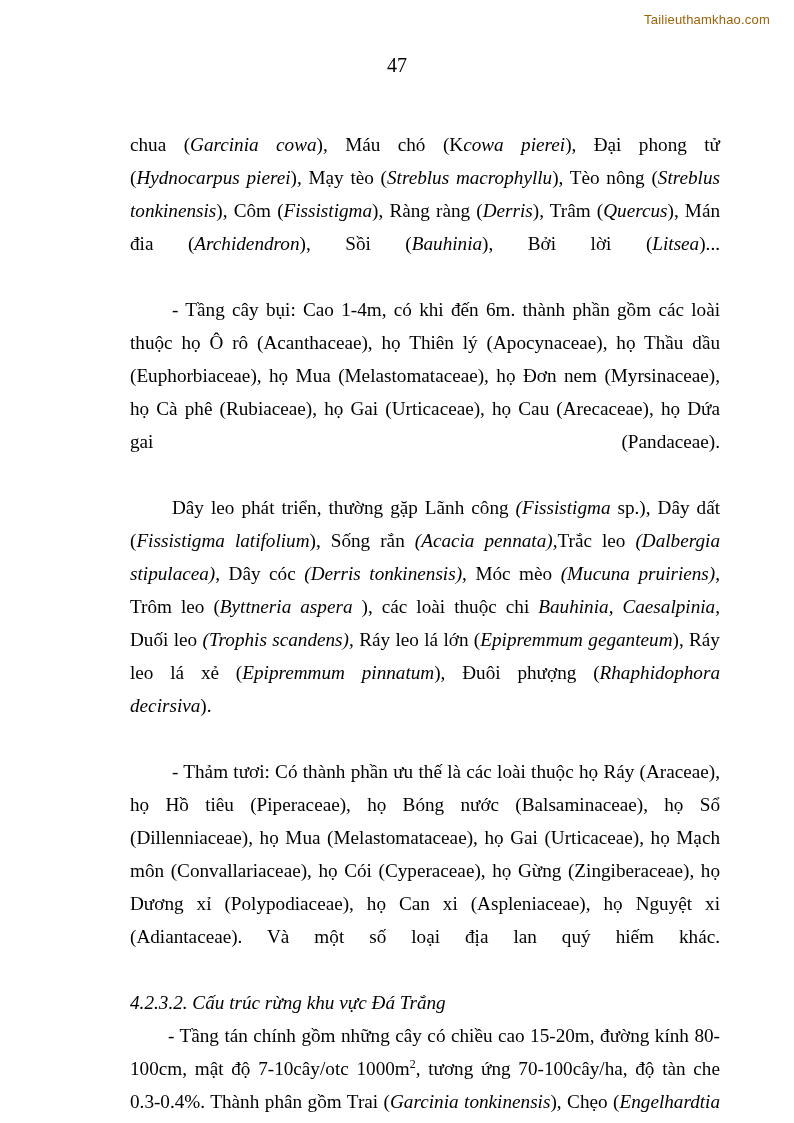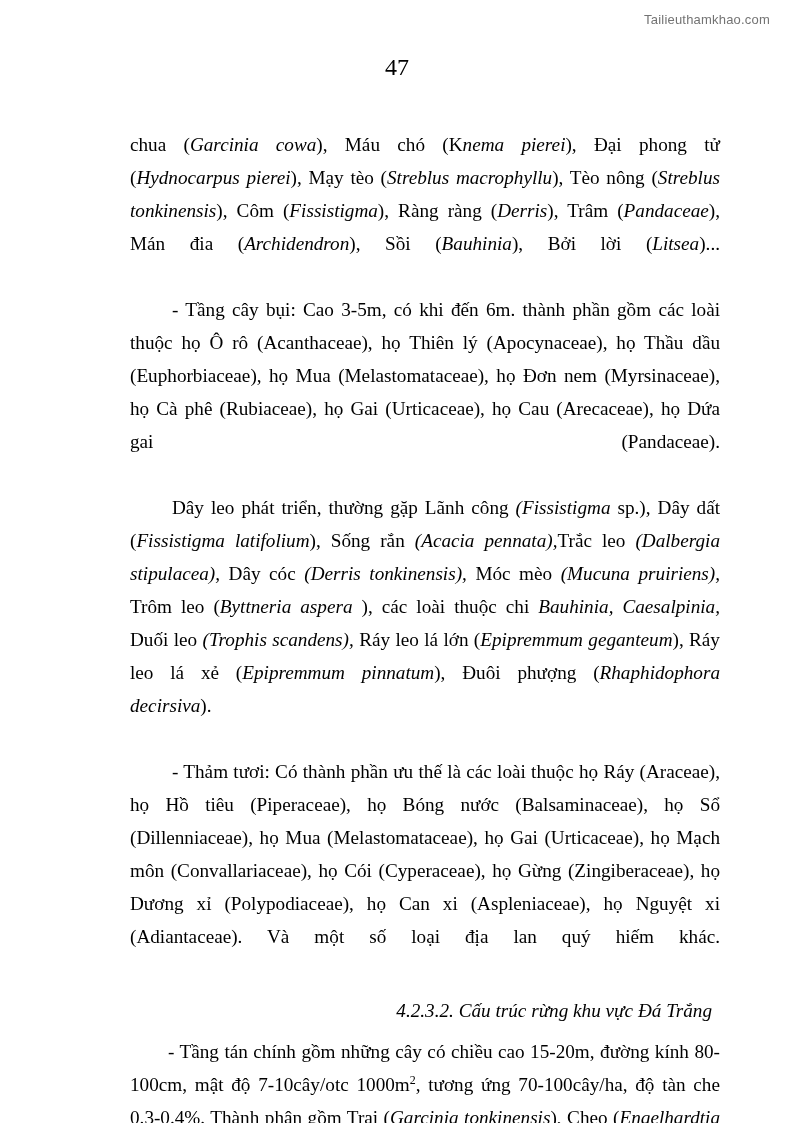--- a/index.html
+++ b/index.html
@@ -21,32 +21,32 @@
     inset: 0;
     background: #ffffff;
   }
 
   .watermark {
     position: absolute;
     top: 12px;
     right: 24px;
     font-family: "Liberation Sans", sans-serif;
     font-size: 13px;
-    color: #737373;
+    color: #a16207;
     letter-spacing: 0.2px;
     white-space: nowrap;
   }
 
   .page-number {
     position: absolute;
     top: 55px;
     left: 0;
     width: 794px;
     text-align: center;
-    font-size: 24px;
+    font-size: 20px;
     line-height: 1;
   }
 
   .content {
     position: absolute;
     left: 130px;
     top: 128px;
     width: 590px;
     font-size: 19.2px;
     line-height: 33px;
@@ -59,23 +59,23 @@
     text-align: justify;
     text-justify: inter-word;
   }
   .para.indent {
     text-indent: 42px;
   }
   .para.indent-sm {
     text-indent: 38px;
   }
   .heading {
-    margin: 8px;
+    margin: 0;
     font-style: italic;
-    text-align: right;
+    text-align: left;
   }
 
   i, .it { font-style: italic; }
   sup { font-size: 0.62em; vertical-align: super; line-height: 0; }
 
   
   .para::after {
     content: "";
     display: inline-block;
     width: 100%;
@@ -85,23 +85,23 @@
 <body>
 
 <div class="page">
 
   <div class="watermark">Tailieuthamkhao.com</div>
 
   <div class="page-number">47</div>
 
   <div class="content">
 
-    <p class="para">chua (<i>Garcinia cowa</i>), Máu chó (K<i>nema pierei</i>), Đại phong tử (<i>Hydnocarpus pierei</i>), Mạy tèo (<i>Streblus macrophyllu</i>), Tèo nông (<i>Streblus tonkinensis</i>), Côm (<i>Fissistigma</i>), Ràng ràng (<i>Derris</i>), Trâm (<i>Pandaceae</i>), Mán đia (<i>Archidendron</i>), Sồi (<i>Bauhinia</i>),  Bởi lời (<i>Litsea</i>)...</p>
+    <p class="para">chua (<i>Garcinia cowa</i>), Máu chó (K<i>cowa pierei</i>), Đại phong tử (<i>Hydnocarpus pierei</i>), Mạy tèo (<i>Streblus macrophyllu</i>), Tèo nông (<i>Streblus tonkinensis</i>), Côm (<i>Fissistigma</i>), Ràng ràng (<i>Derris</i>), Trâm (<i>Quercus</i>), Mán đia (<i>Archidendron</i>), Sồi (<i>Bauhinia</i>),  Bởi lời (<i>Litsea</i>)...</p>
 
-    <p class="para indent">- Tầng cây bụi: Cao 3-5m, có khi đến 6m. thành phần gồm các loài thuộc họ Ô rô (Acanthaceae), họ Thiên lý (Apocynaceae), họ Thầu dầu (Euphorbiaceae), họ Mua (Melastomataceae), họ Đơn nem (Myrsinaceae), họ Cà phê (Rubiaceae), họ Gai (Urticaceae), họ Cau (Arecaceae), họ Dứa gai (Pandaceae).</p>
+    <p class="para indent">- Tầng cây bụi: Cao 1-4m, có khi đến 6m. thành phần gồm các loài thuộc họ Ô rô (Acanthaceae), họ Thiên lý (Apocynaceae), họ Thầu dầu (Euphorbiaceae), họ Mua (Melastomataceae), họ Đơn nem (Myrsinaceae), họ Cà phê (Rubiaceae), họ Gai (Urticaceae), họ Cau (Arecaceae), họ Dứa gai (Pandaceae).</p>
 
     <p class="para indent">Dây leo phát triển, thường gặp Lãnh công <i>(Fissistigma</i> sp.), Dây dất (<i>Fissistigma latifolium</i>), Sống rắn <i>(Acacia pennata),</i>Trắc leo <i>(Dalbergia stipulacea),</i> Dây cóc <i>(Derris tonkinensis),</i> Móc mèo <i>(Mucuna pruiriens),</i> Trôm leo (<i>Byttneria aspera</i> ), các loài thuộc chi <i>Bauhinia, Caesalpinia,</i> Duối leo <i>(Trophis scandens),</i> Ráy leo lá lớn (<i>Epipremmum geganteum</i>), Ráy leo lá xẻ (<i>Epipremmum pinnatum</i>), Đuôi phượng (<i>Rhaphidophora decirsiva</i>).</p>
 
     <p class="para indent">- Thảm tươi: Có thành phần ưu thế là các loài thuộc họ Ráy (Araceae), họ Hồ tiêu (Piperaceae), họ Bóng nước (Balsaminaceae), họ Sổ (Dillenniaceae), họ Mua (Melastomataceae), họ Gai (Urticaceae), họ Mạch môn (Convallariaceae), họ Cói (Cyperaceae), họ Gừng (Zingiberaceae), họ Dương xỉ (Polypodiaceae), họ Can xi (Aspleniaceae), họ Nguyệt xi (Adiantaceae).  Và một số loại địa lan quý hiếm khác.</p>
 
     <p class="heading">4.2.3.2. Cấu trúc rừng khu vực Đá Trắng</p>
 
     <p class="para indent-sm">- Tầng tán chính gồm những cây có chiều cao 15-20m, đường kính 80-100cm, mật độ 7-10cây/otc 1000m<sup>2</sup>, tương ứng 70-100cây/ha, độ tàn che 0.3-0.4%. Thành phân gồm Trai (<i>Garcinia tonkinensis</i>), Chẹo (<i>Engelhardtia roxburghiana</i>), các loài thuộc họ Dẻ (Fgaceae), họ Re (Lauraceae), Thông Pà cò (), Kim giao (.</p>
 
   </div>

